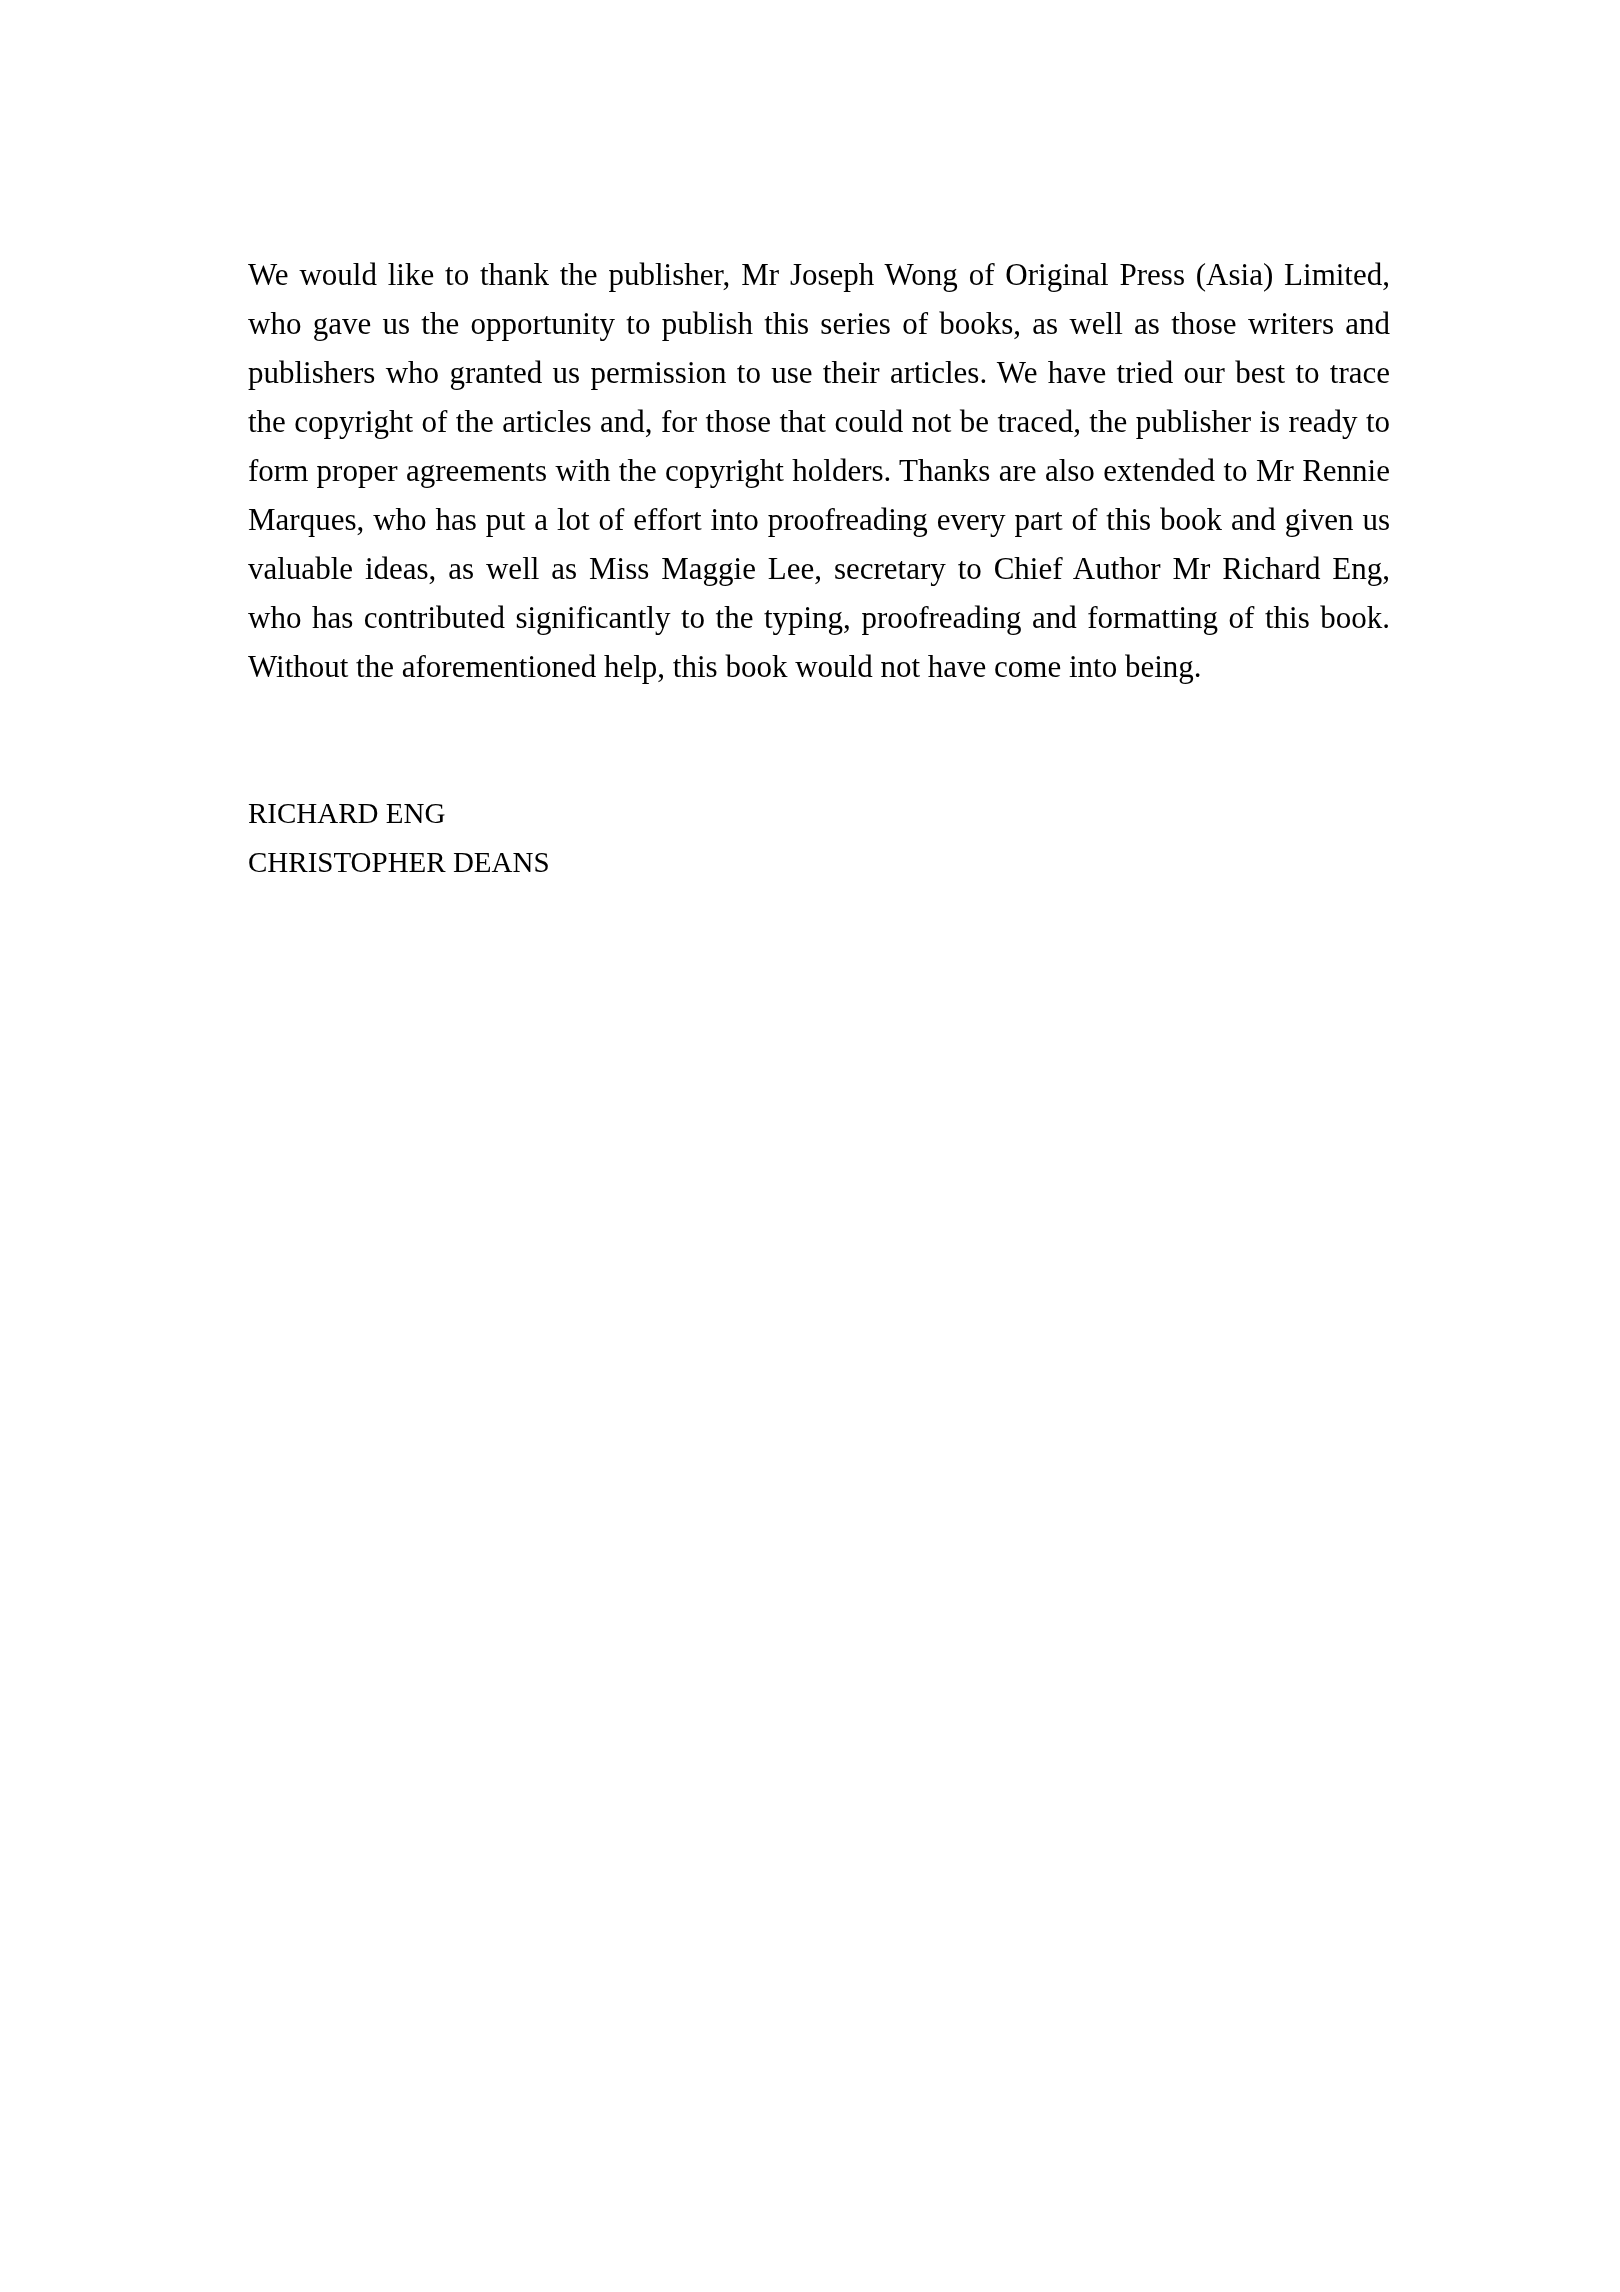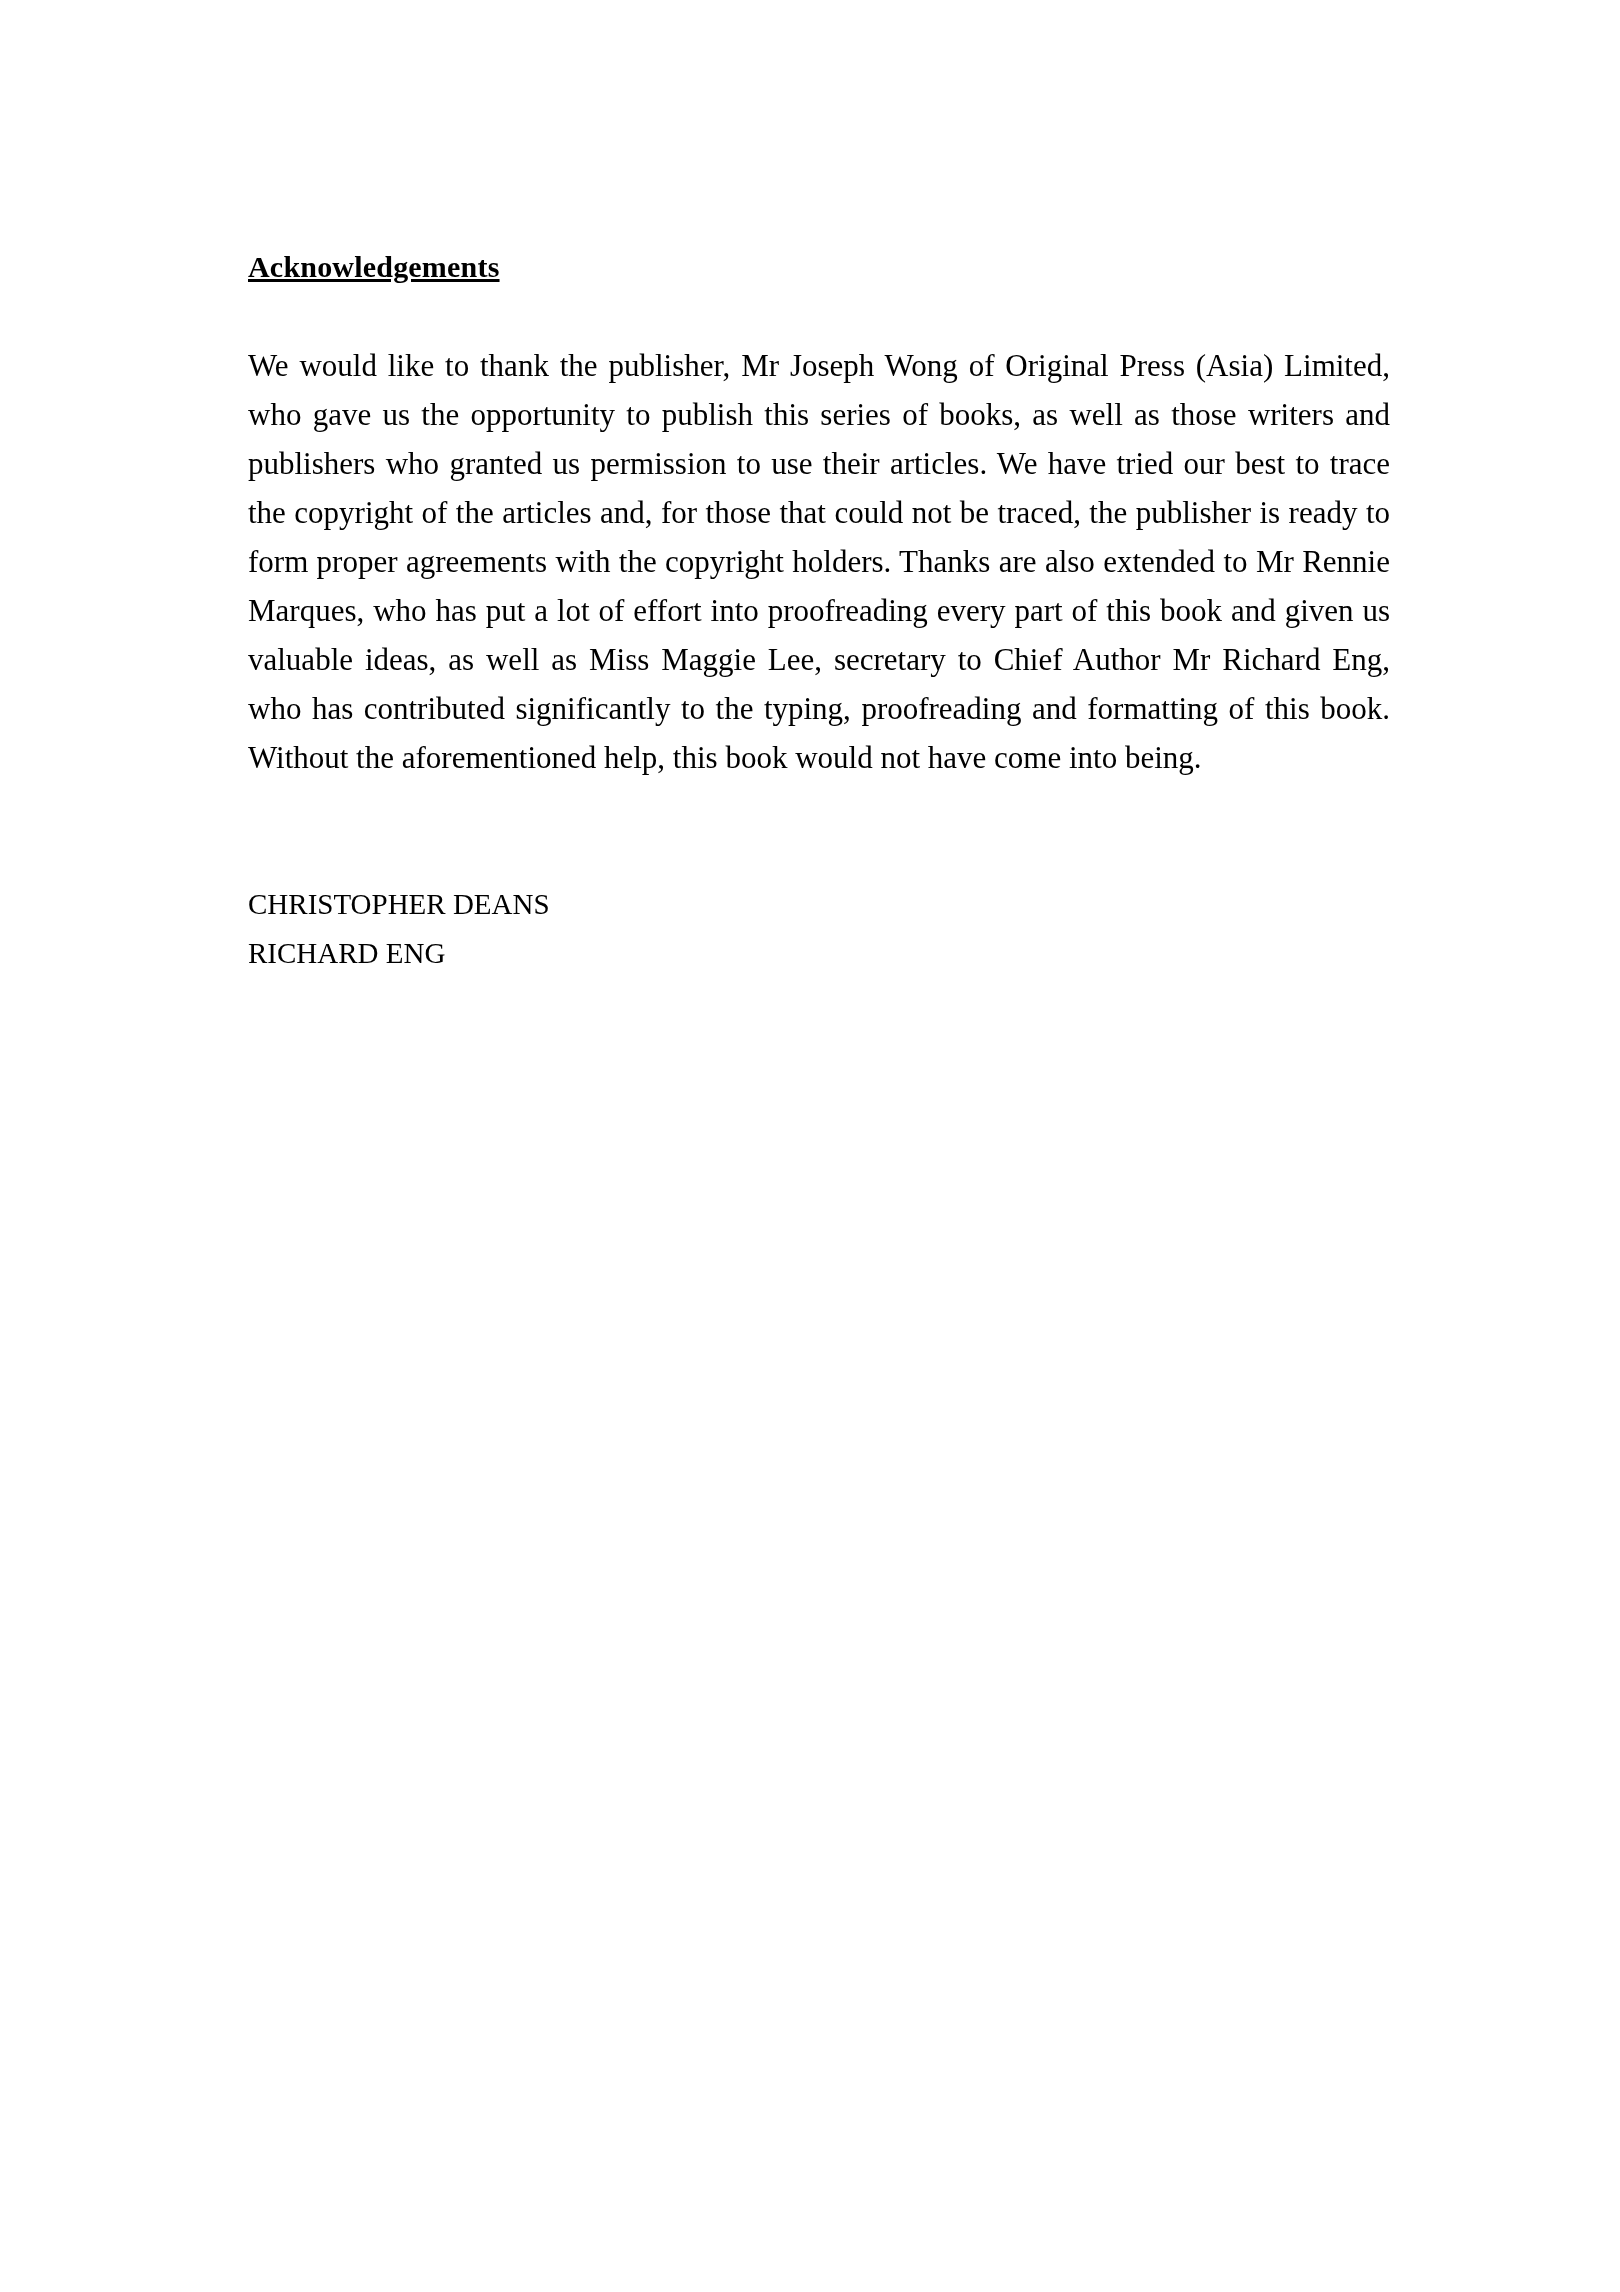--- a/index.html
+++ b/index.html
@@ -47,24 +47,23 @@
     font-size: 29px;
     line-height: 49px;
     text-align: left;
   }
 </style>
 </head>
 <body>
 
 <div class="page">
 
-  <h1 class="doc-heading">Acknowledgements</h1>
 
   <p class="doc-paragraph">We would like to thank the publisher, Mr Joseph Wong of Original Press (Asia) Limited, who gave us the opportunity to publish this series of books, as well as those writers and publishers who granted us permission to use their articles.  We have tried our best to trace the copyright of the articles and, for those that could not be traced, the publisher is ready to form proper agreements with the copyright holders.  Thanks are also extended to Mr Rennie Marques, who has put a lot of effort into proofreading every part of this book and given us valuable ideas, as well as Miss Maggie Lee, secretary to Chief Author Mr Richard Eng, who has contributed significantly to the typing, proofreading and formatting of this book.  Without the aforementioned help, this book would not have come into being.</p>
 
 
   <div class="signature-block">
+    <div class="signature-line">RICHARD ENG</div>
     <div class="signature-line">CHRISTOPHER DEANS</div>
-    <div class="signature-line">RICHARD ENG</div>
   </div>
 
 </div>
 
 
 </body></html>

